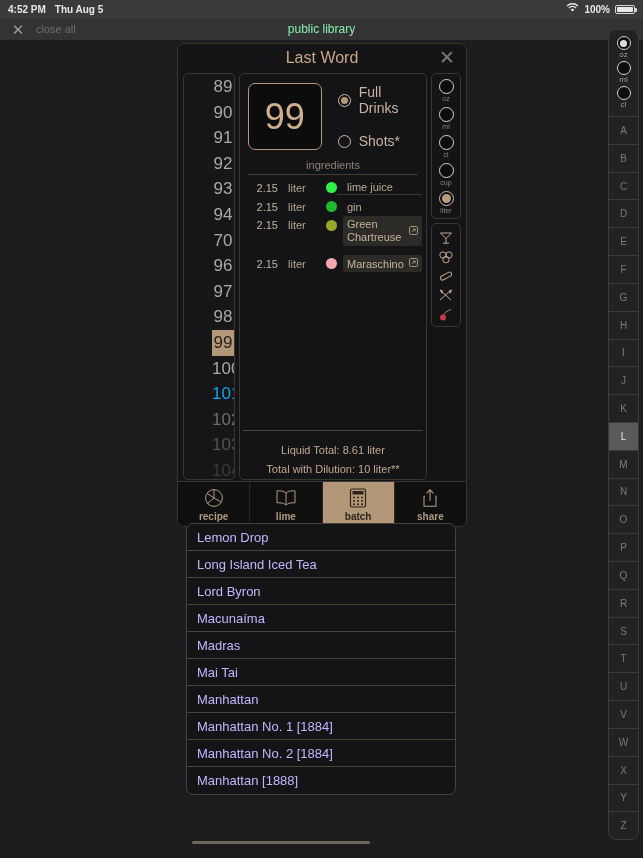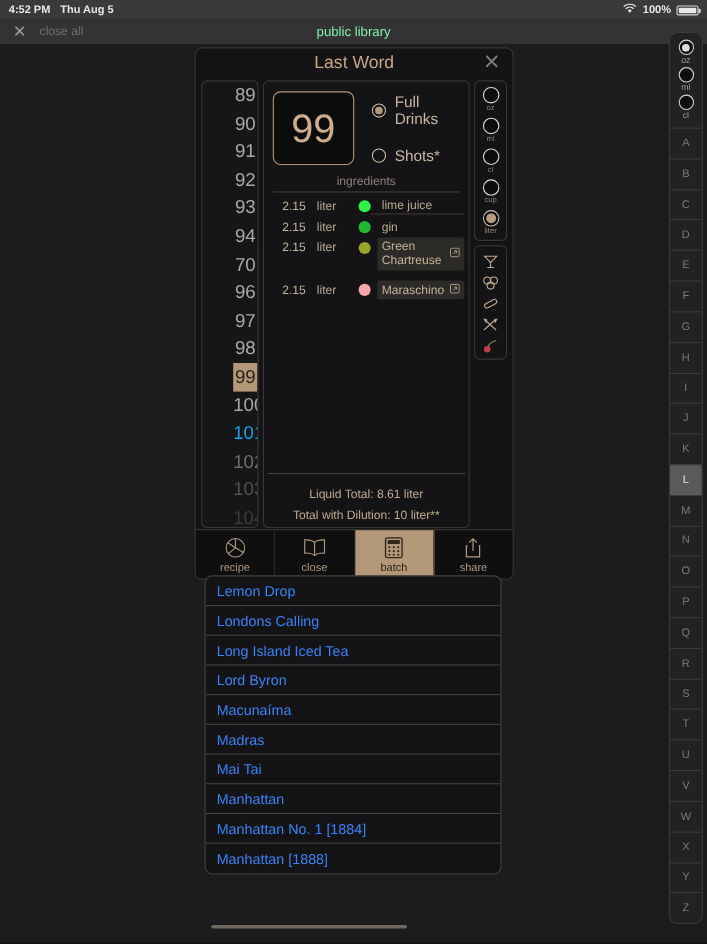--- a/index.html
+++ b/index.html
@@ -175,36 +175,37 @@
     position: absolute; left: 0; right: 0; bottom: 0; height: 45px;
     border-top: 1px solid #3a3630;
     display: flex;
     background: #0f0f10;
   }
   .tool {
     flex: 1; display: flex; flex-direction: column;
     align-items: center; justify-content: center; gap: 2px;
     color: #b09a80; font-size: 10px;
     border-right: 1px solid #2a2622;
+    font-weight: bold;
   }
   .tool:last-child { border-right: none; }
   .tool.active { background: #b39779; color: #2e2419; }
   .tool .glyph { height: 22px; display: flex; align-items: center; }
 
   
   .list {
     position: absolute; left: 186px; top: 523px; width: 270px;
     background: #141416;
     border: 1px solid #46413a; border-radius: 7px;
     overflow: hidden;
   }
   .list-item {
     height: 27px; line-height: 27px;
     padding-left: 10px;
-    color: #3b82f6; font-size: 13px;
+    color: #c4b5fd; font-size: 13px;
     border-bottom: 1px solid #46413a;
   }
   .list-item:last-child { border-bottom: none; }
   .list-scroll {
     position: absolute; left: 192px; bottom: 14px; width: 178px; height: 3px;
     background: #6d675e; border-radius: 2px;
   }
 
   
   .index {
@@ -430,21 +431,21 @@
       </span>
       <span>recipe</span>
     </div>
     <div class="tool">
       <span class="glyph">
         <svg width="22" height="17" viewBox="0 0 22 17">
             <path d="M11 4c-2-1.8-5-2.4-9-2.2v12C6 13.6 9 14.2 11 16c2-1.8 5-2.4 9-2.2v-12C16 1.6 13 2.2 11 4z" fill="none" stroke="#b09a80" stroke-width="1"></path>
             <path d="M11 4v12" stroke="#b09a80" stroke-width="1"></path>
           </svg>
       </span>
-      <span>close</span>
+      <span>lime</span>
     </div>
     <div class="tool active">
       <span class="glyph">
         <svg width="18" height="20" viewBox="0 0 18 20">
             <rect x="1.5" y="1" width="15" height="18" rx="1.5" fill="none" stroke="#2e2419" stroke-width="1.2"></rect>
             <rect x="3.5" y="3" width="11" height="3.5" fill="#2e2419"></rect>
             <circle cx="5" cy="9.5" r="1" fill="#2e2419"></circle>
             <circle cx="9" cy="9.5" r="1" fill="#2e2419"></circle>
             <circle cx="13" cy="9.5" r="1" fill="#2e2419"></circle>
             <circle cx="5" cy="13" r="1" fill="#2e2419"></circle>
@@ -464,28 +465,28 @@
             <path d="M8 1.8v11M4.5 5.3 8 1.8l3.5 3.5" fill="none" stroke="#b09a80" stroke-width="1.1"></path>
           </svg>
       </span>
       <span>share</span>
     </div>
   </div>
 </div>
 
 <div class="list">
   <div class="list-item">Lemon Drop</div>
-  <div class="list-item">Londons Calling</div>
   <div class="list-item">Long Island Iced Tea</div>
   <div class="list-item">Lord Byron</div>
   <div class="list-item">Macunaíma</div>
   <div class="list-item">Madras</div>
   <div class="list-item">Mai Tai</div>
   <div class="list-item">Manhattan</div>
   <div class="list-item">Manhattan No. 1 [1884]</div>
+  <div class="list-item">Manhattan No. 2 [1884]</div>
   <div class="list-item">Manhattan [1888]</div>
 </div>
 <div class="list-scroll"></div>
 
 <div class="index">
   <div class="idx-units">
     <div class="idx-unit">
       <span class="idx-radio on"></span>
       <span class="idx-unit-lbl">oz</span>
     </div>

